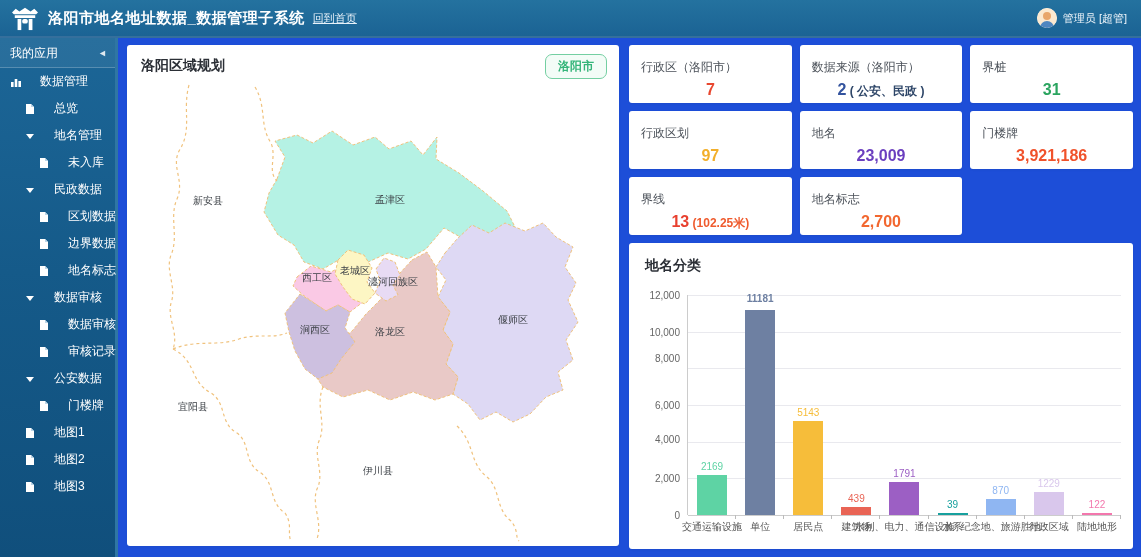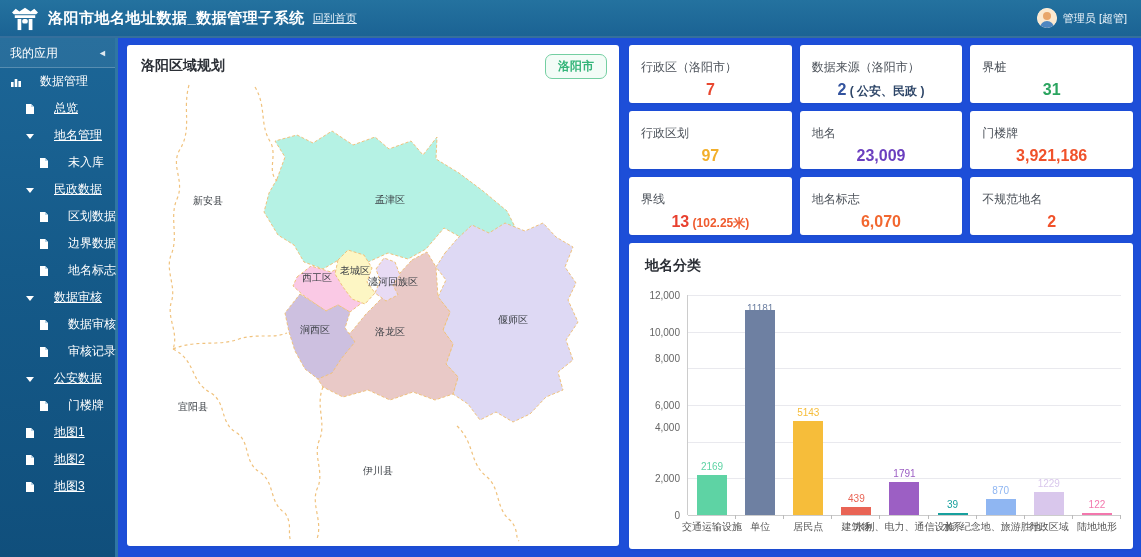--- a/index.html
+++ b/index.html
@@ -21,21 +21,21 @@
   
   .sidebar { position:absolute; top:38px; left:0; bottom:0; width:118px;
     background:linear-gradient(180deg,#1c6697 0%,#155a89 45%,#104f7c 100%);
     color:#fff; font-size:12px; border-right:3px solid #2f76a3; }
   .side-head { height:30px; line-height:30px; padding:0 8px 0 10px; font-size:12px;
     background:rgba(255,255,255,0.06); border-bottom:1px solid rgba(255,255,255,0.22);
     display:flex; align-items:center; cursor:pointer; }
   .side-head .collapse { margin-left:auto; font-size:9px; opacity:.85; }
   .side-item { height:27px; display:flex; align-items:center; gap:18px; cursor:pointer; white-space:nowrap; }
   .side-item.lv0 { padding-left:10px; }
-  .side-item.lv1 { padding-left:24px;text-decoration:underline; }
+  .side-item.lv1 { padding-left:24px; }
   .side-item.lv2 { padding-left:38px; }
   .side-icon { width:12px; height:12px; flex:0 0 auto; display:inline-flex; }
   .side-icon svg { width:12px; height:12px; }
 
   
   .main { position:absolute; top:38px; left:121px; right:0; bottom:0; padding:7px 8px 8px 6px;
     display:flex; gap:10px; }
 
   .panel { background:#fff; border-radius:3px; box-shadow:0 1px 2px rgba(30,50,80,0.08); }
 
@@ -310,54 +310,50 @@
           <div class="panel card">
             <div class="card-label">门楼牌</div>
             <div class="card-value"><span style="color: rgb(240, 82, 43);">3,921,186</span></div>
           </div>
           <div class="panel card">
             <div class="card-label">界线</div>
             <div class="card-value"><span style="color: rgb(232, 64, 47);">13</span><span class="card-suffix" style="color: rgb(239, 91, 46);"> (102.25米)</span></div>
           </div>
           <div class="panel card">
             <div class="card-label">地名标志</div>
-            <div class="card-value"><span style="color: rgb(242, 103, 47);">6,070</span></div>
-          </div>
-          <div class="panel card">
-            <div class="card-label">不规范地名</div>
-            <div class="card-value"><span style="color: rgb(240, 82, 43);">2</span></div>
+            <div class="card-value"><span style="color: rgb(242, 103, 47);">2,700</span></div>
           </div>
         </div>
 
       <div class="panel chart-panel">
         <div class="chart-title">地名分类</div>
         <div class="plot" id="plot">
             <div class="gridline base" style="top: 220px;"></div>
             <span class="ytick" style="top: 220px;">0</span>
             <div class="gridline" style="top: 183.333px;"></div>
             <span class="ytick" style="top: 183.333px;">2,000</span>
             <div class="gridline" style="top: 146.667px;"></div>
-            <span class="ytick" style="top: 132px;">4,000</span>
+            <span class="ytick" style="top: 144px;">4,000</span>
             <div class="gridline" style="top: 110px;"></div>
             <span class="ytick" style="top: 110px;">6,000</span>
             <div class="gridline" style="top: 73.3333px;"></div>
             <span class="ytick" style="top: 63px;">8,000</span>
             <div class="gridline" style="top: 36.6667px;"></div>
             <span class="ytick" style="top: 36.6667px;">10,000</span>
             <div class="gridline" style="top: 0px;"></div>
             <span class="ytick" style="top: 0px;">12,000</span>
             <div class="bars">
               <div class="slot">
                 <div class="bar" style="height: 39.765px; background: rgb(94, 211, 164);"></div>
                 <div class="bar-value" style="bottom: 42.765px; color: rgb(94, 211, 164);">2169</div>
                 <div class="xlabel">交通运输设施</div>
               </div>
               <div class="slot">
                 <div class="bar" style="height: 204.985px; background: rgb(110, 128, 162);"></div>
-                <div class="bar-value" style="bottom: 201px; color: rgb(110, 128, 162);">11181</div>
+                <div class="bar-value" style="bottom: 211px; color: rgb(110, 128, 162); font-weight: bold;">11181</div>
                 <div class="xlabel">单位</div>
               </div>
               <div class="slot">
                 <div class="bar" style="height: 94.2883px; background: rgb(246, 189, 58);"></div>
                 <div class="bar-value" style="bottom: 97.2883px; color: rgb(246, 189, 58);">5143</div>
                 <div class="xlabel">居民点</div>
               </div>
               <div class="slot">
                 <div class="bar" style="height: 8.04833px; background: rgb(233, 100, 85);"></div>
                 <div class="bar-value" style="bottom: 11.0483px; color: rgb(233, 100, 85);">439</div>

